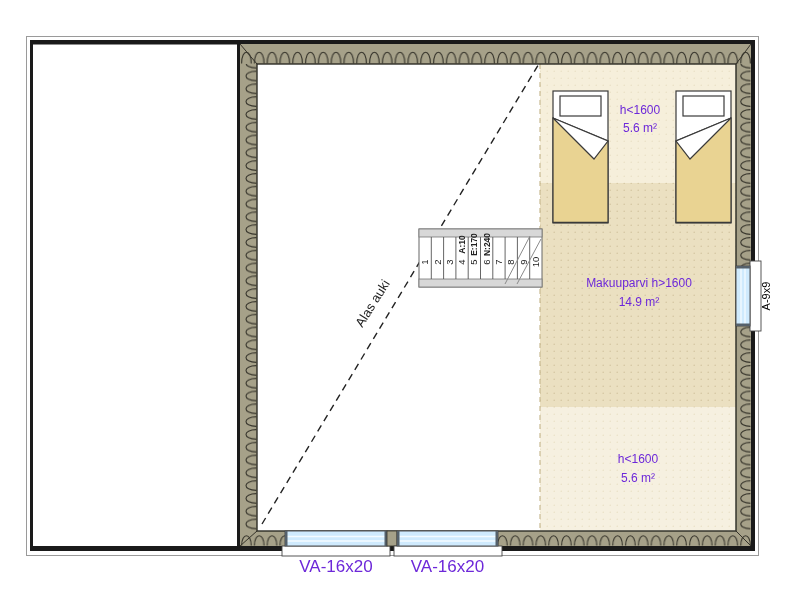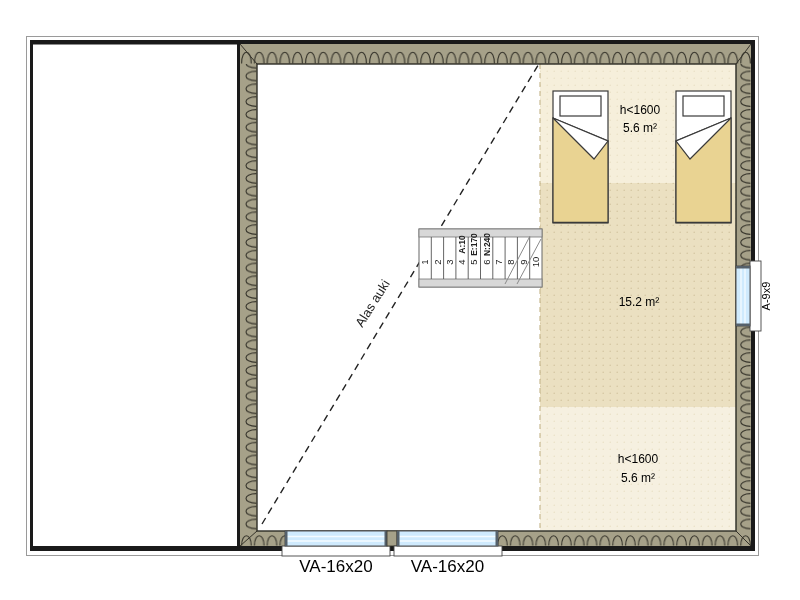--- a/index.html
+++ b/index.html
@@ -1,19 +1,19 @@
 <!DOCTYPE html>
 <html><head>
 <meta charset="utf-8">
 <style>
   html,body{margin:0;padding:0;background:#fff;}
   #plan{position:relative;width:800px;height:600px;background:#fff;overflow:hidden;
         font-family:"Liberation Sans",sans-serif;}
   #plan svg{position:absolute;left:0;top:0;}
-  .lbl{position:absolute;color:#000000;text-align:center;line-height:1.15;
+  .lbl{position:absolute;color:#6d28d9;text-align:center;line-height:1.15;
        font-size:12px;white-space:nowrap;}
   .lbl.small{font-size:17px;}
   .stair-num{position:absolute;width:20px;height:12px;font-size:9.5px;text-align:center;
              line-height:12px;color:#222;transform:rotate(-90deg);}
   .stair-spec{position:absolute;width:30px;height:11px;font-size:8.5px;font-weight:600;
               text-align:center;line-height:11px;color:#222;transform:rotate(-90deg);}
   .alas{position:absolute;left:337px;top:296px;width:70px;height:14px;font-size:13px;
         color:#1c1c1c;text-align:center;transform:rotate(-58deg);}
   .win-right-lbl{position:absolute;left:741px;top:290px;width:50px;height:12px;
         font-size:11px;text-align:center;line-height:12px;transform:rotate(-90deg);}
@@ -149,21 +149,22 @@
       <line x1="741" y1="267" x2="741" y2="325" stroke="#f4fbff" stroke-width="1.3"></line>
       <line x1="745" y1="267" x2="745" y2="325" stroke="#f4fbff" stroke-width="1.3"></line>
       <rect x="736" y="266" width="14" height="2.5" fill="#55606a"></rect>
       <rect x="736" y="323.5" width="14" height="2.5" fill="#55606a"></rect>
     </g>
   </svg>
 
   <div class="lbl" style="left:590px;top:104px;width:100px;">h&lt;1600</div>
   <div class="lbl" style="left:590px;top:122px;width:100px;">5.6 m²</div>
 
-  <div class="lbl" style="left:564px;top:296px;width:150px;">15.2 m²</div>
+  <div class="lbl" style="left:564px;top:277px;width:150px;">Makuuparvi h&gt;1600</div>
+  <div class="lbl" style="left:564px;top:296px;width:150px;">14.9 m²</div>
 
   <div class="lbl" style="left:588px;top:453px;width:100px;">h&lt;1600</div>
   <div class="lbl" style="left:588px;top:472px;width:100px;">5.6 m²</div>
 
   <div class="alas">Alas auki</div>
 
   <div class="lbl small" style="left:286px;top:557px;width:100px;">VA-16x20</div>
   <div class="lbl small" style="left:397px;top:557px;width:101px;">VA-16x20</div>
   <div class="win-right-lbl">A-9x9</div>
 

